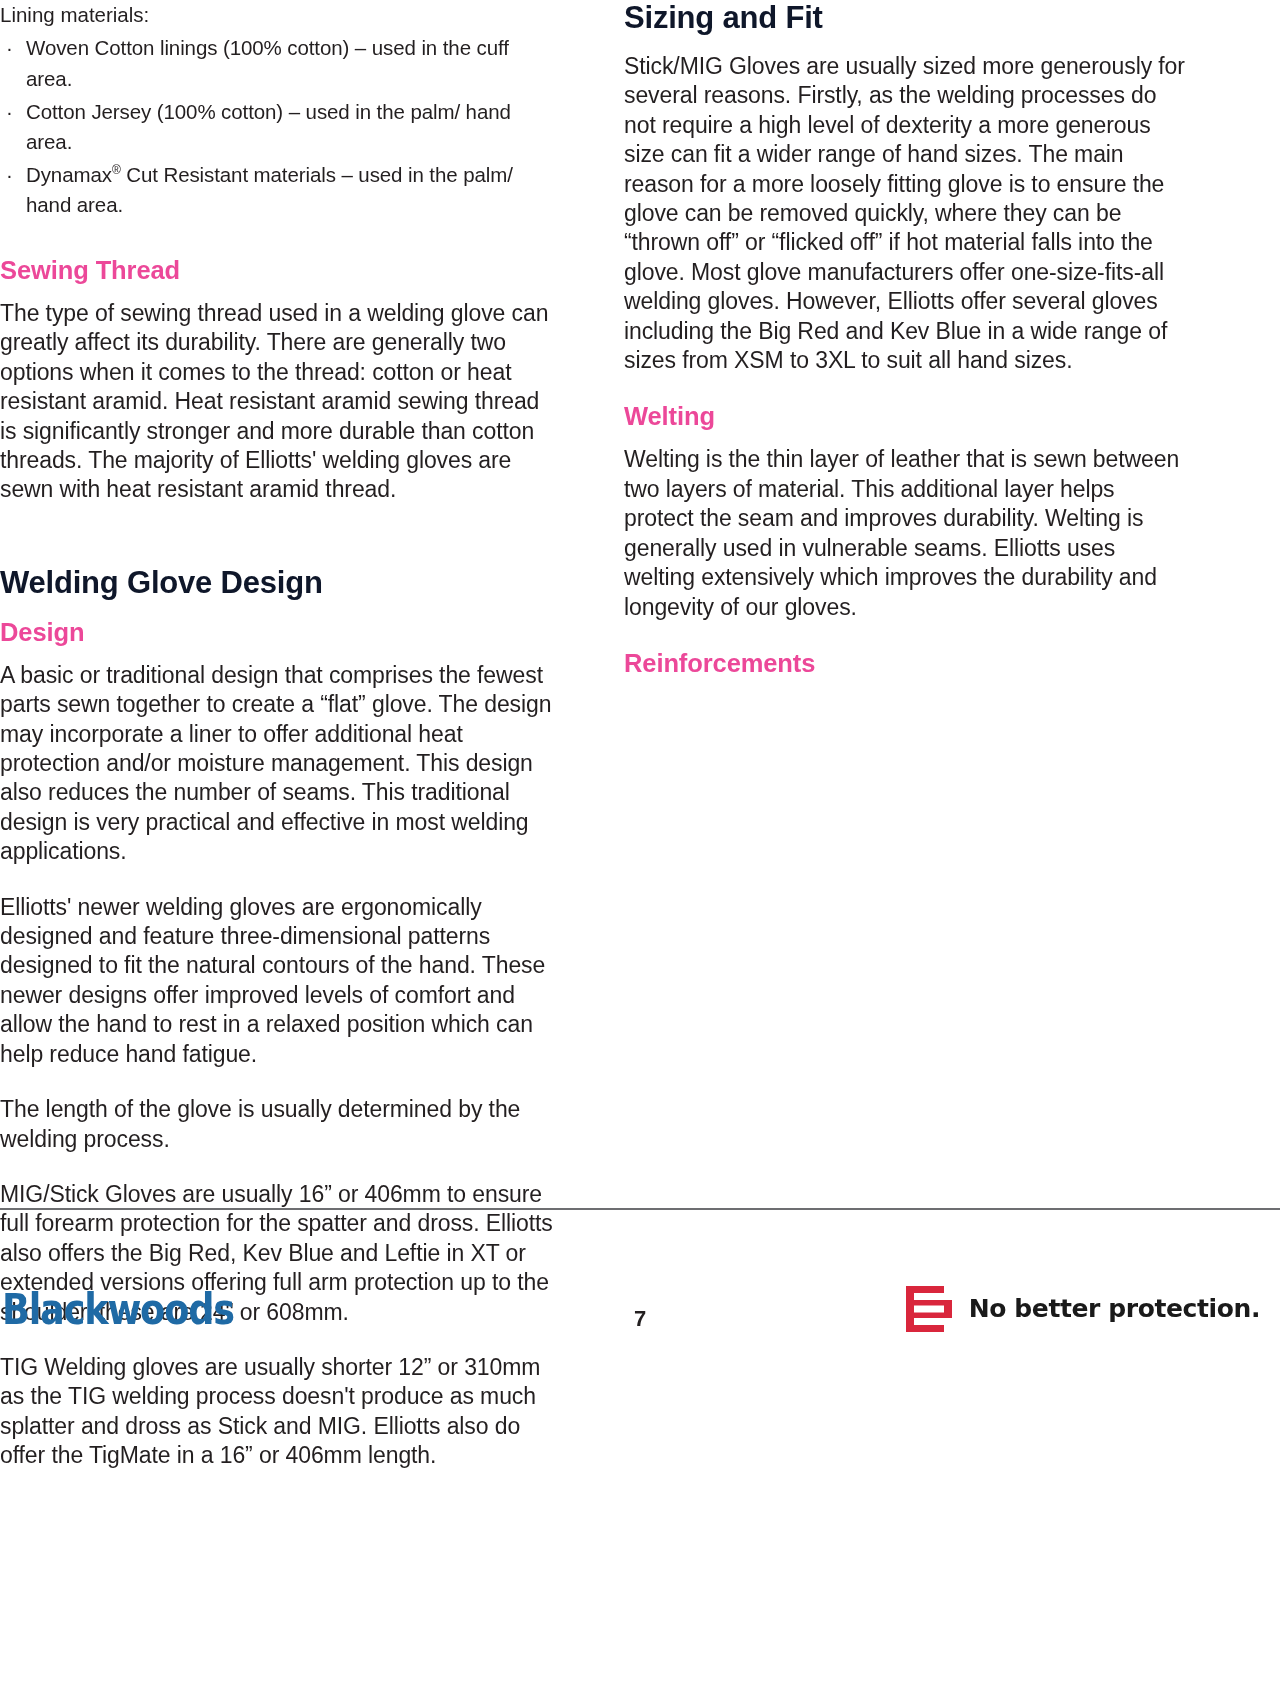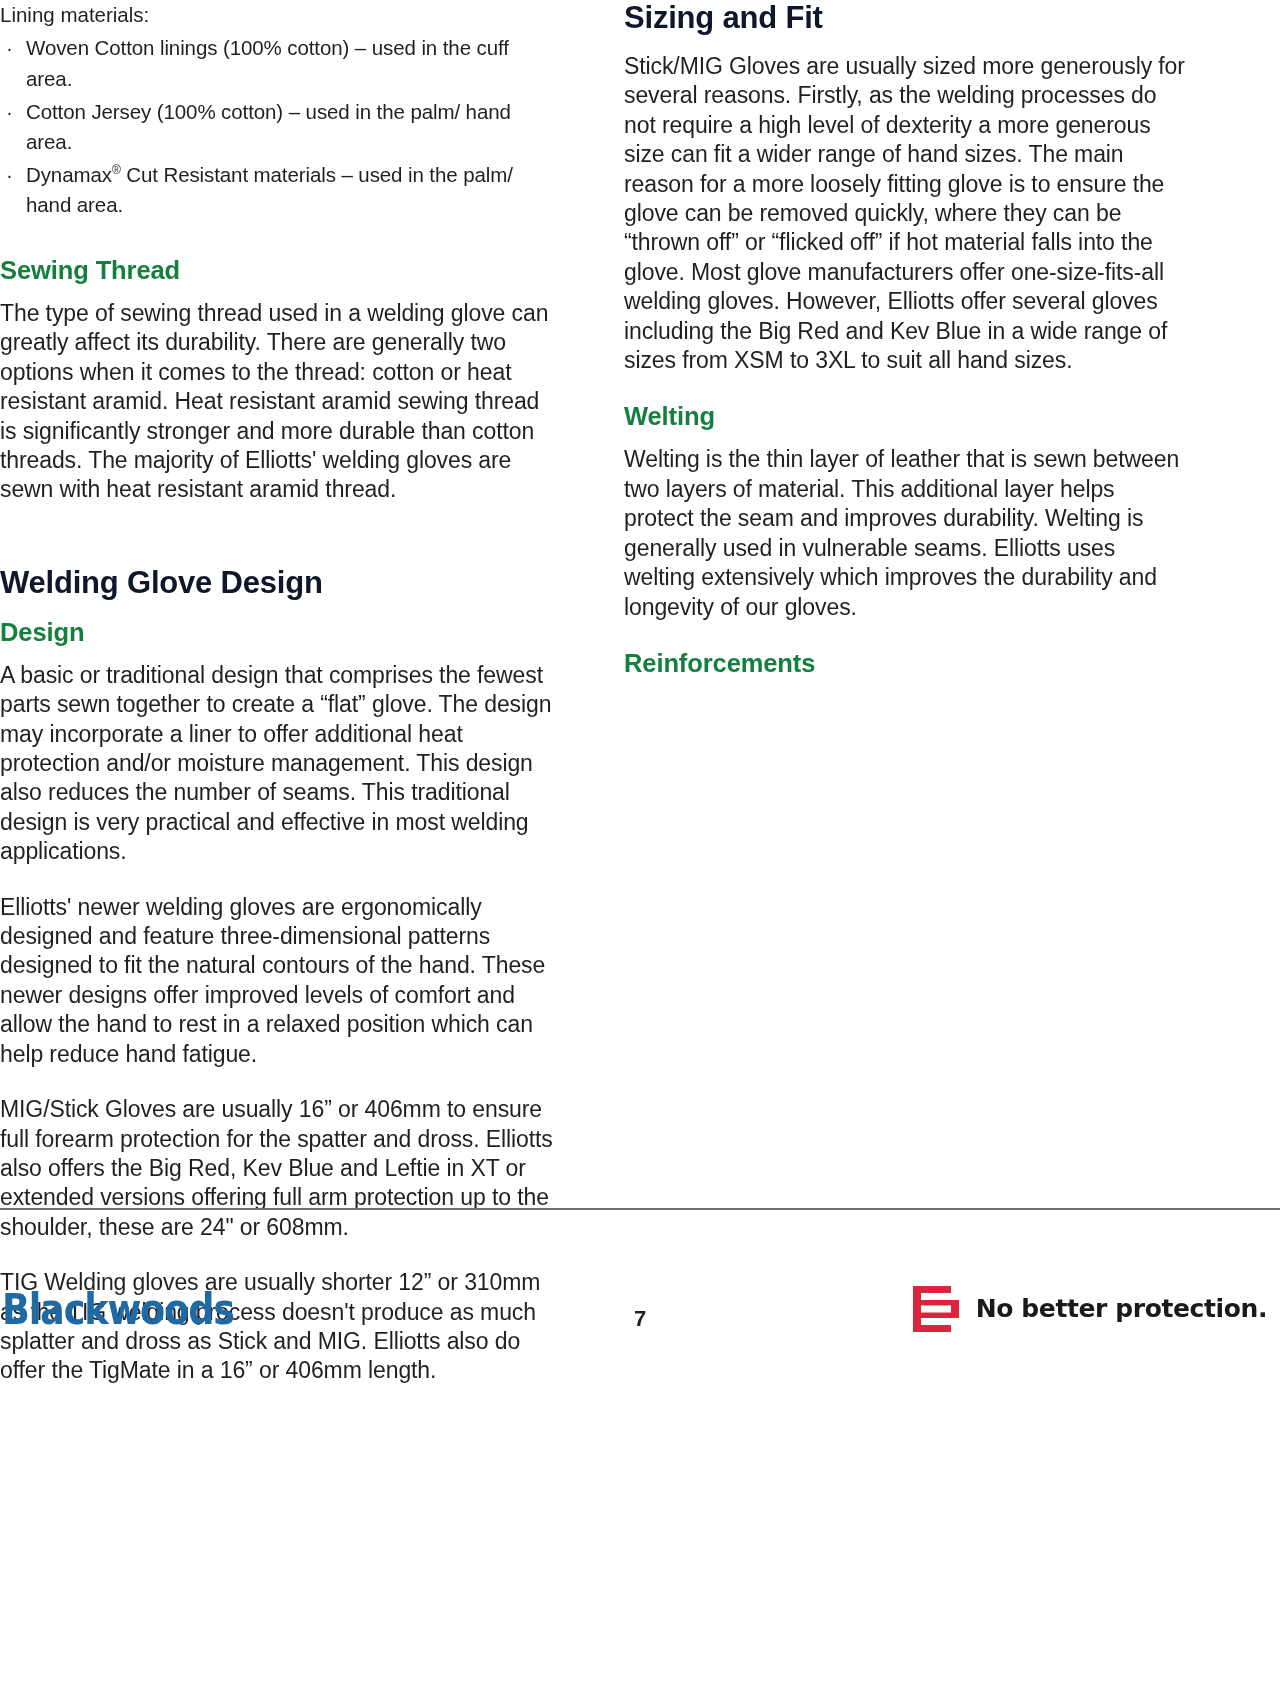--- a/index.html
+++ b/index.html
@@ -60,21 +60,21 @@
     line-height: 36px;
     font-weight: bold;
     color: #0f172a;
     margin: 0 0 16px 0;
     letter-spacing: -0.2px;
   }
   h2.sub-title {
     font-size: 25.5px;
     line-height: 30px;
     font-weight: bold;
-    color: #15803d;
+    color: #ec4899;
     margin: 0 0 14px 0;
     letter-spacing: -0.1px;
   }
 
   .lead-in {
     font-size: 20.5px;
     line-height: 29.4px;
     margin: 0 0 4px 0;
   }
   ul.bullets {
@@ -153,21 +153,21 @@
     line-height: 26px;
     position: absolute;
     left: 50%;
     transform: translateX(-50%);
     bottom: 22px;
   }
   .elliotts-lockup {
     display: flex;
     flex-direction: row;
     align-items: center;
-    padding-right: 13px;
+    padding-right: 20px;
   }
   .elliotts-mark {
     width: 46px;
     height: 46px;
     position: relative;
     margin-right: 17px;
     flex: none;
   }
   .elliotts-tag {
     font-family: "DejaVu Sans", sans-serif;
@@ -206,20 +206,21 @@
         <p class="body">The type of sewing thread used in a welding glove can greatly affect its durability. There are generally two options when it comes to the thread: cotton or heat resistant aramid. Heat resistant aramid sewing thread is significantly stronger and more durable than cotton threads. The majority of Elliotts' welding gloves are sewn with heat resistant aramid thread.</p>
 
         <div class="spacer-lg"></div>
 
         <h1 class="section-title">Welding Glove Design</h1>
 
         <h2 class="sub-title">Design</h2>
         <p class="body">A basic or traditional design that comprises the fewest parts sewn together to create a “flat” glove. The design may incorporate a liner to offer additional heat protection and/or moisture management. This design also reduces the number of seams. This traditional design is very practical and effective in most welding applications.</p>
         <p class="body">Elliotts' newer welding gloves are ergonomically designed and feature three-dimensional patterns designed to fit the natural contours of the hand. These newer designs offer improved levels of comfort and allow the hand to rest in a relaxed position which can help reduce hand fatigue.</p>
 
+        <p class="body">The length of the glove is usually determined by the welding process.</p>
         <p class="body">MIG/Stick Gloves are usually 16” or 406mm to ensure full forearm protection for the spatter and dross. Elliotts also offers the Big Red, Kev Blue and Leftie in XT or extended versions offering full arm protection up to the shoulder, these are 24" or 608mm.</p>
         <p class="body tight">TIG Welding gloves are usually shorter 12” or 310mm as the TIG welding process doesn't produce as much splatter and dross as Stick and MIG. Elliotts also do offer the TigMate in a 16” or 406mm length.</p>
 
       </div>
     </div>
 
     <div class="col col-right">
       <div class="col-right-inner">
 
         <h1 class="section-title">Sizing and Fit</h1>

